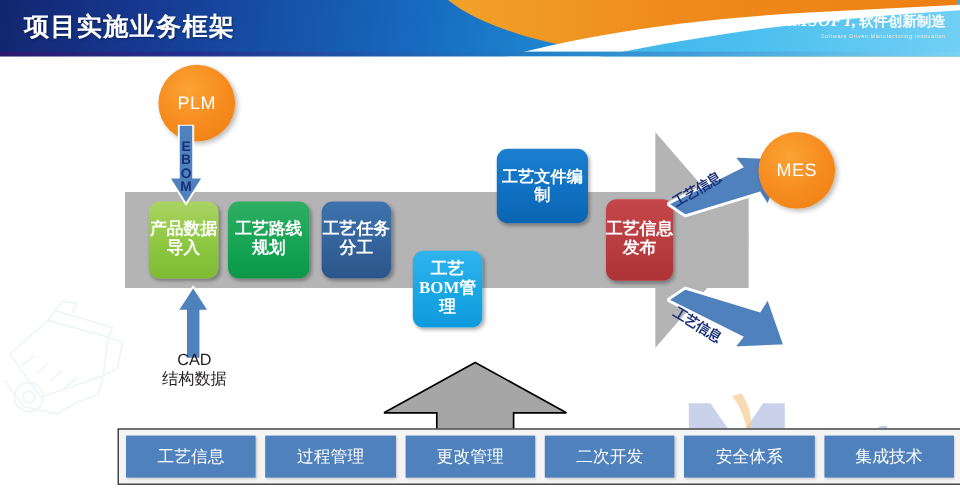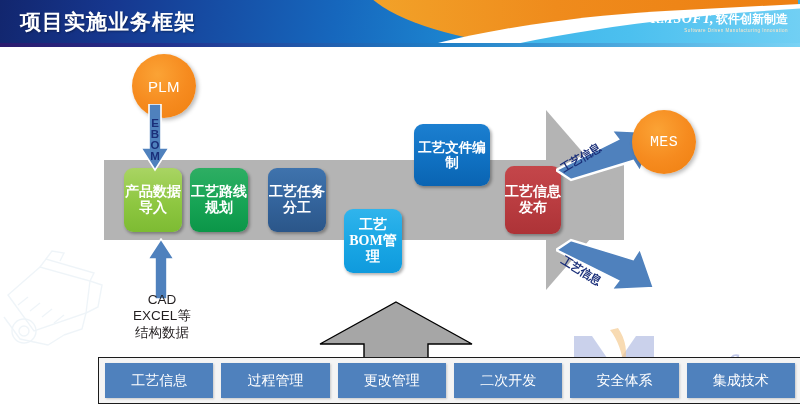--- a/index.html
+++ b/index.html
@@ -81,21 +81,21 @@
   .box{
     position:absolute;border-radius:9px;color:#fff;
     display:flex;align-items:center;justify-content:center;text-align:center;
     font-weight:bold;line-height:1.12;
     box-shadow:1.5px 2px 3px rgba(0,0,0,.30);
     font-size:14px;
     font-family:Liberation Serif, serif;
   }
   .b-prod{left:124px;top:168px;width:58px;height:64px;
     background:linear-gradient(180deg,#a9d463 0%,#8ec741 55%,#7dbb33 100%);}
-  .b-route{left:190px;top:168px;width:58px;height:64px;
+  .b-route{left:190px;top:168px;width:68px;height:64px;
     background:linear-gradient(180deg,#2eae63 0%,#17a455 55%,#0b9648 100%);}
   .b-task{left:268px;top:168px;width:58px;height:64px;
     background:linear-gradient(180deg,#3f73ad 0%,#33639b 55%,#2b5689 100%);}
   .b-bom{left:344px;top:168px;width:58px;height:64px;
     background:linear-gradient(180deg,#30b4ec 0%,#19a6e4 55%,#0f9add 100%);margin-top:41px;}
   .b-file{left:414px;top:124px;width:76px;height:62px;
     background:linear-gradient(180deg,#1c7fd0 0%,#1071c2 55%,#0a64b2 100%);font-size:13.5px;}
   .b-equip{left:414px;top:206px;width:76px;height:72px;
     background:linear-gradient(180deg,#1c7fd0 0%,#1071c2 55%,#0a64b2 100%);font-size:13.5px;}
   .b-pub{left:505px;top:166px;width:56px;height:68px;
@@ -103,21 +103,21 @@
 
   
   .circle{
     position:absolute;border-radius:50%;
     background:radial-gradient(circle at 40% 32%,#fba335 0%,#f68b1f 52%,#ef7f10 100%);
     color:#ffffff;display:flex;align-items:center;justify-content:center;
     font-size:15px;font-weight:normal;letter-spacing:.4px;
     box-shadow:2px 2px 4px rgba(0,0,0,.28);
   }
   .c-plm{left:132px;top:54px;width:64px;height:64px;}
-  .c-mes{left:632px;top:110px;width:64px;height:64px;font-family:Liberation Mono, monospace;}
+  .c-mes{left:632px;top:110px;width:64px;height:64px;}
   .c-erp{left:632px;top:238px;width:64px;height:64px;}
 
   
   .ebom-arrow{position:absolute;left:140px;top:104px;width:30px;height:68px;}
   .ebom-label{
     position:absolute;left:141px;top:110px;width:28px;height:58px;
     color:#1a2f7a;font-size:11.5px;font-weight:bold;
     writing-mode:vertical-rl;text-orientation:upright;letter-spacing:-1px;
     display:flex;align-items:center;justify-content:center;
   }
@@ -227,21 +227,20 @@
   <svg class="ebom-arrow" viewBox="0 0 30 68">
     <polygon points="9,0 21,0 21,44 29,44 15,66 1,44 9,44" fill="#4f81bd" stroke="#ffffff" stroke-width="1.6"></polygon>
   </svg>
   <div class="ebom-label">EBOM</div>
 
   <svg class="cad-arrow" viewBox="0 0 28 62">
     <polygon points="14,1 27,21 20,21 20,61 8,61 8,21 1,21" fill="#4f81bd" stroke="#ffffff" stroke-width="1.6"></polygon>
   </svg>
   <div class="cad-text">
     <div>CAD</div>
-    <div>EXCEL等</div>
     <div>结构数据</div>
   </div>
 
   <svg class="info-arrow ia-top" viewBox="0 0 100 52">
     <polygon points="0,40 62,9 55,0 98,2 84,42 77,31 15,50" fill="#4f81bd" stroke="#ffffff" stroke-width="2.4"></polygon>
   </svg>
   <div class="ia-label ial-top">工艺信息</div>
 
   <svg class="info-arrow ia-bot" viewBox="0 0 100 52">
     <polygon points="0,12 62,43 55,52 98,50 84,10 77,21 15,2" fill="#4f81bd" stroke="#ffffff" stroke-width="2.4"></polygon>

